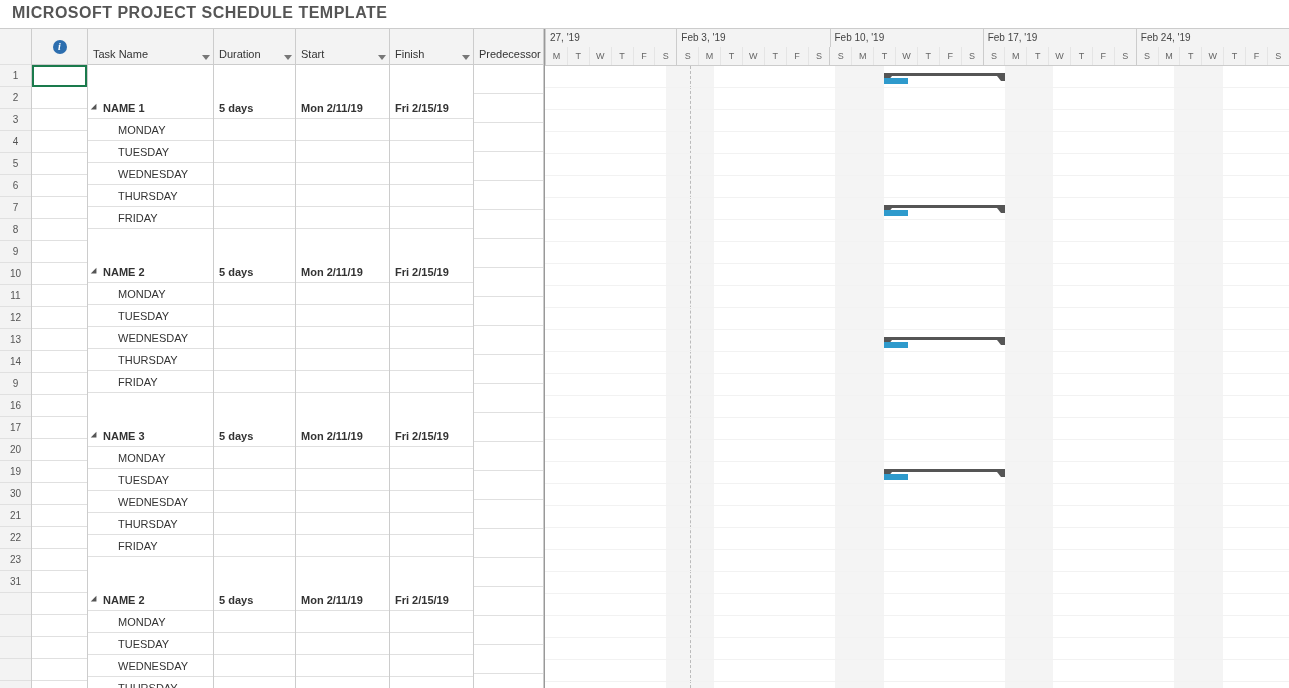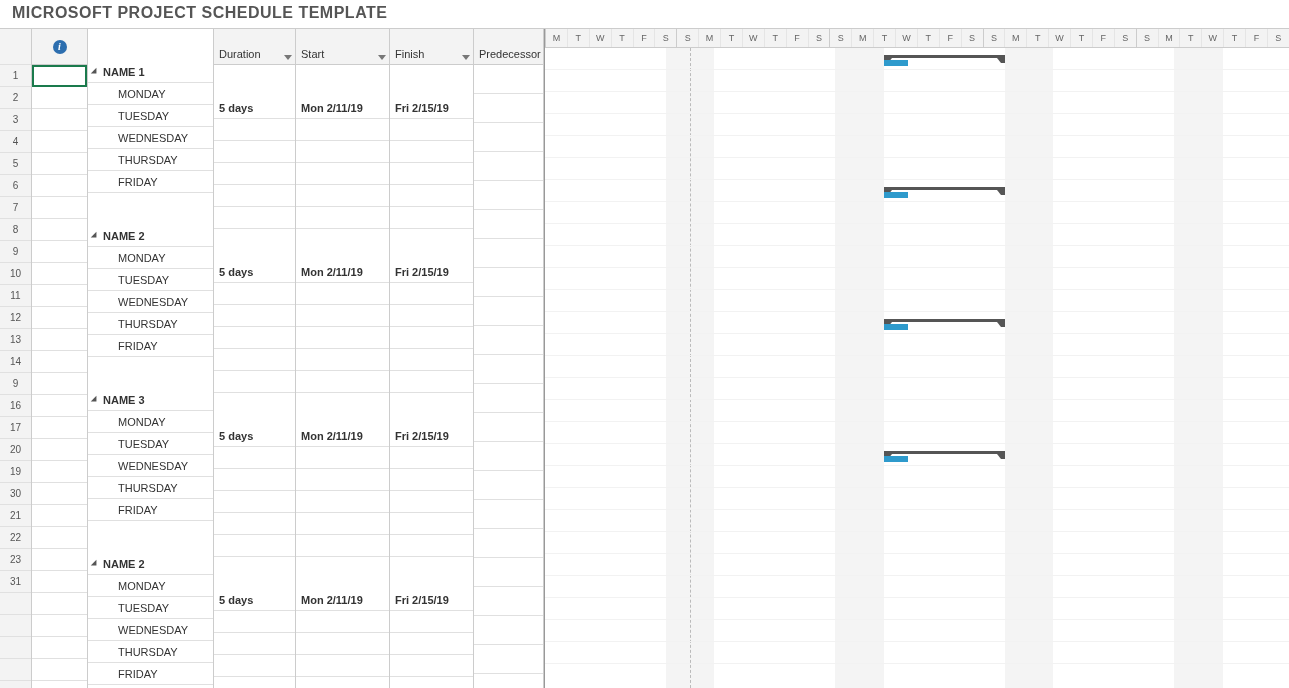--- a/index.html
+++ b/index.html
@@ -114,20 +114,24 @@
           <div class="ind-cell"></div>
           <div class="ind-cell"></div>
           <div class="ind-cell"></div>
           <div class="ind-cell"></div>
           <div class="ind-cell"></div>
           <div class="ind-cell"></div>
           <div class="ind-cell"></div>
         </div>
       <div class="cols">
         <div class="col col-task" id="col-task">
+          <div class="col-header">
+            <span>Task Name</span>
+            <span class="dropdown-icon"></span>
+          </div>
         <div class="cell bold"><span class="expand-icon"></span><span>NAME 1</span></div>
             <div class="cell indent"><span>MONDAY</span></div>
             <div class="cell indent"><span>TUESDAY</span></div>
             <div class="cell indent"><span>WEDNESDAY</span></div>
             <div class="cell indent"><span>THURSDAY</span></div>
             <div class="cell indent"><span>FRIDAY</span></div>
             <div class="cell bold"><span class="expand-icon"></span><span>NAME 2</span></div>
             <div class="cell indent"><span>MONDAY</span></div>
             <div class="cell indent"><span>TUESDAY</span></div>
             <div class="cell indent"><span>WEDNESDAY</span></div>
@@ -284,20 +288,27 @@
             <div class="cell"></div>
             <div class="cell"></div>
             <div class="cell"></div>
           </div>
       </div>
     </div>
   </div>
 
   <div class="right-panel">
     <div class="timeline-header">
+      <div class="week-row" id="week-row">
+          <div class="week-cell" style="width: 145.2px;">27, '19</div>
+          <div class="week-cell" style="width: 169.4px;">Feb 3, '19</div>
+          <div class="week-cell" style="width: 169.4px;">Feb 10, '19</div>
+          <div class="week-cell" style="width: 169.4px;">Feb 17, '19</div>
+          <div class="week-cell" style="width: 169.4px;">Feb 24, '19</div>
+        </div>
       <div class="day-row" id="day-row">
           <div class="day-cell first">M</div>
           <div class="day-cell">T</div>
           <div class="day-cell">W</div>
           <div class="day-cell">T</div>
           <div class="day-cell">F</div>
           <div class="day-cell">S</div>
           <div class="day-cell first">S</div>
           <div class="day-cell">M</div>
           <div class="day-cell">T</div>

